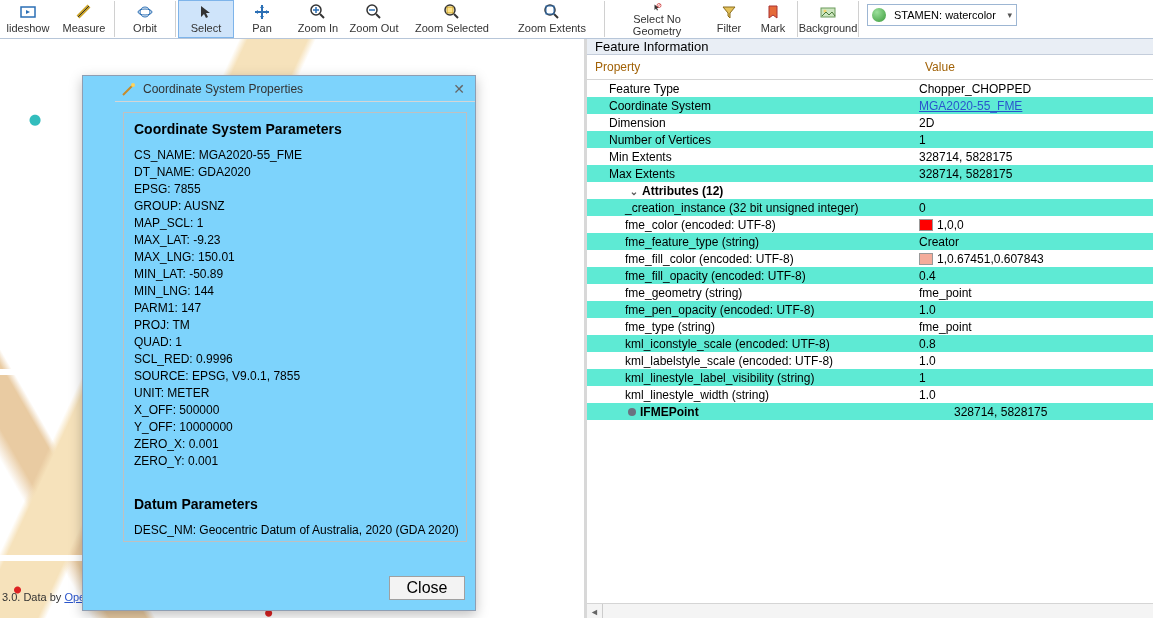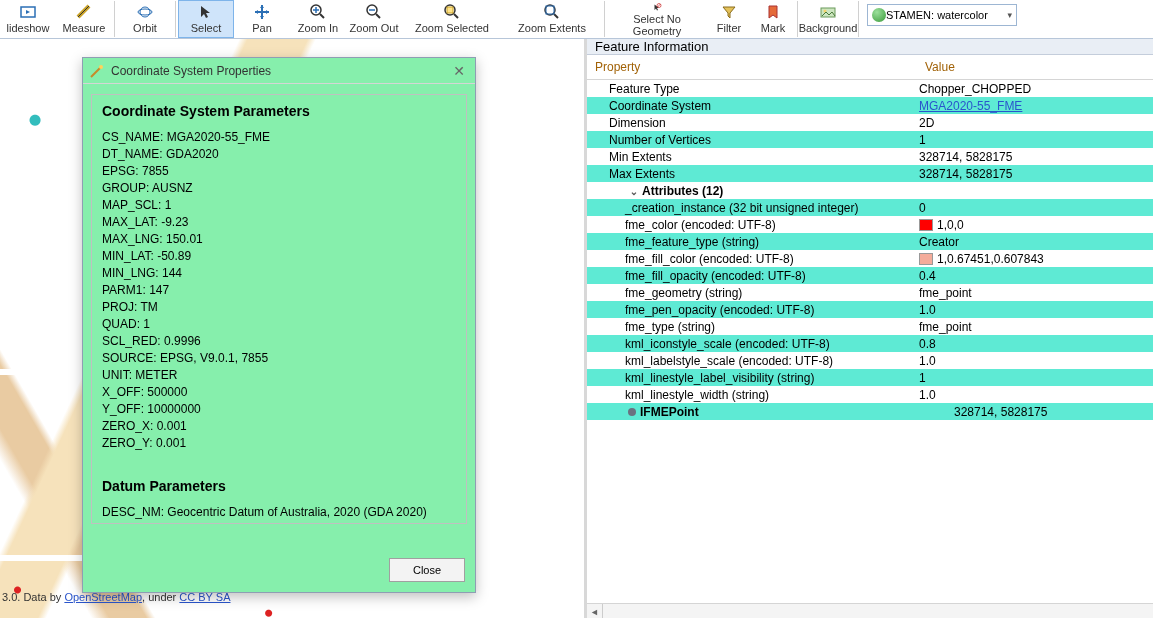--- a/index.html
+++ b/index.html
@@ -59,21 +59,21 @@
 .basemap {
   display: flex;
   align-items: center;
   height: 22px;
   margin: 4px 6px 0 6px;
   background: #fff;
   border: 1px solid #9db6d3;
   padding: 0 4px;
   width: 150px;
   font-size: 11px;
-  gap: 0;
+  gap: 8px;
 }
 .basemap .globe {
   width: 14px; height: 14px;
   border-radius: 50%;
   background: radial-gradient(circle at 35% 30%, #9be09b, #3a9a3a);
 }
 .basemap .dd {
   margin-left: auto;
   font-size: 9px;
   color: #555;
@@ -113,28 +113,29 @@
   left: 2px;
   bottom: 16px;
   font-size: 11px;
   color: #333;
 }
 .attribution a { color: #2a55cc; text-decoration: underline; }
 
 
 .dialog {
   position: absolute;
-  left: 82px; top: 18px;
+  left: 82px; top: 36px;
   width: 394px;
   height: 536px;
-  background: #86efac;
+  background: #7dd3fc;
   border: 1px solid #8e9eb3;
   box-shadow: 0 4px 12px rgba(0,0,0,0.25);
   display: flex;
   flex-direction: column;
+  padding-left: 32px;
 }
 .dialog .titlebar {
   display: flex;
   align-items: center;
   height: 26px;
   padding: 0 6px;
   border-bottom: 1px solid #d5d5d5;
   font-size: 12px;
   color: #333;
 }
@@ -174,21 +175,21 @@
 .paramsbox h3.sub { margin-top: 26px; }
 .dialog .footer {
   display: flex;
   justify-content: flex-end;
   padding: 6px 10px 10px;
 }
 .dialog .footer button {
   width: 76px; height: 24px;
   border: 1px solid #a0a0a0;
   background: #f3f3f3;
-  font-size: 11px;
+  font-size: 16px;
   cursor: pointer;
 }
 
 
 .rightpane {
   flex: 1;
   background: #fff;
   border-left: 3px solid #d8d8d8;
   display: flex;
   flex-direction: column;

